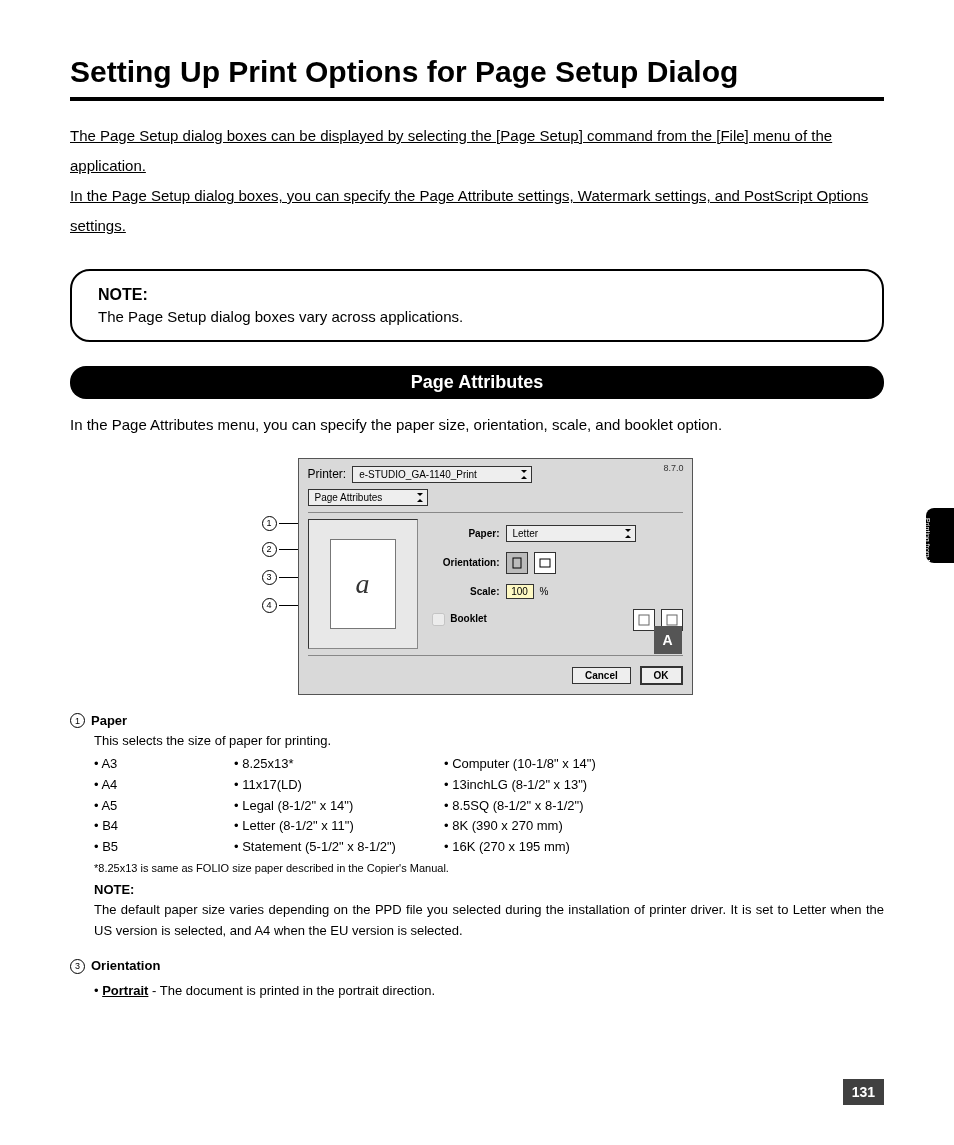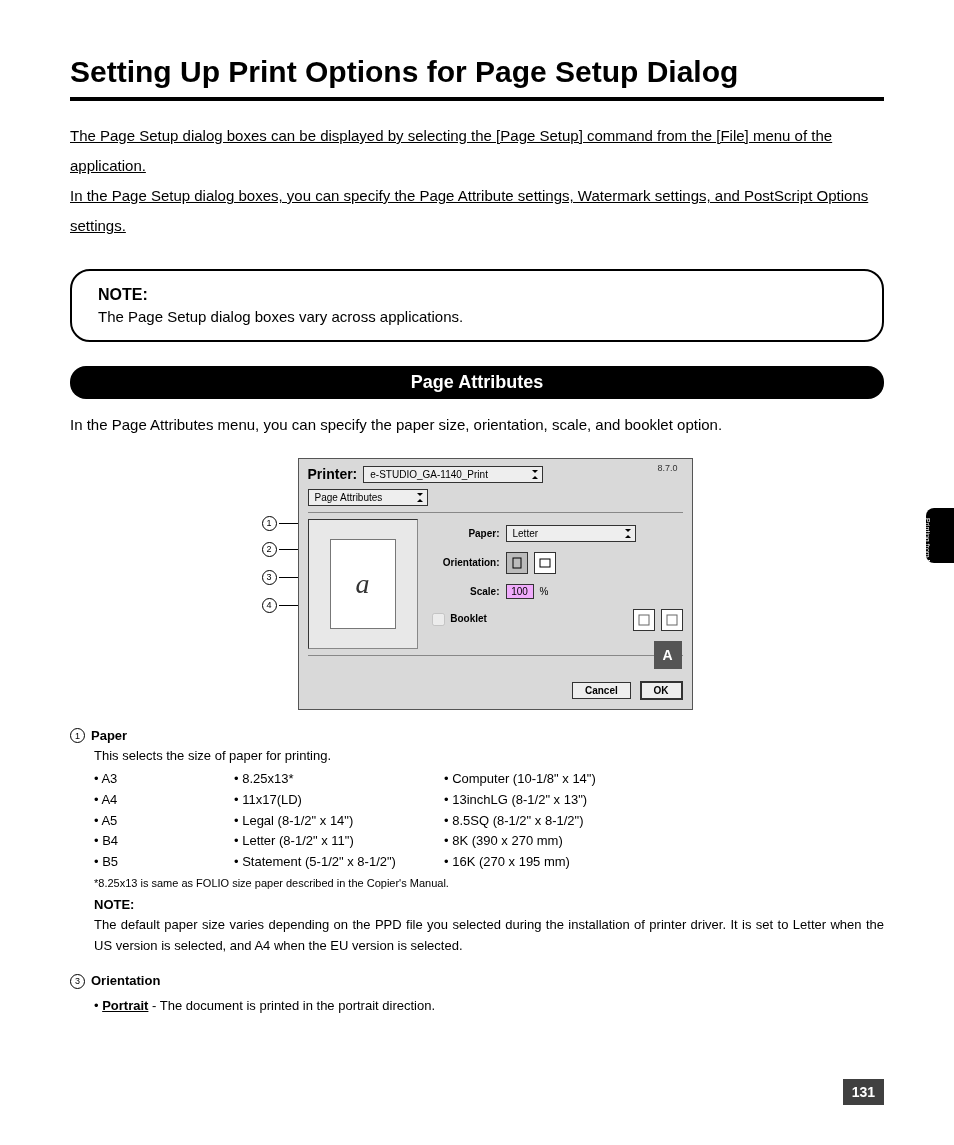--- a/index.html
+++ b/index.html
@@ -122,34 +122,34 @@
   .dialog {
     background: #d9d9d9;
     border: 1px solid #555;
     width: 395px;
     padding: 7px 9px 9px 9px;
     font-size: 10px;
     position: relative;
   }
   .dlg-ver {
     position: absolute;
-    right: 14px;
+    right: 8px;
     top: 4px;
     font-size: 9px;
     color: #333;
   }
   .dlg-row {
     display: flex;
     align-items: center;
     gap: 6px;
     margin-bottom: 6px;
   }
   .dlg-label {
-    font-size: 14px;
-    font-weight: bold;
+    font-size: 12px;
+    font-weight: normal;
   }
   .select {
     background: #eee;
     border: 1px solid #333;
     padding: 2px 18px 2px 6px;
     position: relative;
     font-size: 10px;
     min-width: 120px;
     display: inline-block;
   }
@@ -223,21 +223,21 @@
     height: 22px;
     background: #fff;
     border: 1px solid #333;
     display: inline-flex;
     align-items: center;
     justify-content: center;
     font-size: 10px;
   }
   .orient-sel { background: #bbb; }
   .scale-input {
-    background: #f0abfc;
+    background: #fef9c3;
     border: 1px solid #333;
     width: 28px;
     padding: 1px 3px;
     font-size: 10px;
     text-align: center;
   }
   .adobe {
     position: absolute;
     right: 10px;
     bottom: 40px;
@@ -245,21 +245,21 @@
     height: 28px;
     background: #555;
     color: #fff;
     display: inline-flex;
     align-items: center;
     justify-content: center;
     font-size: 14px;
     font-weight: bold;
   }
   .dlg-buttons {
-    margin-top: 25px;
+    margin-top: 10px;
     text-align: right;
   }
   .dbtn {
     display: inline-block;
     background: #eee;
     border: 1px solid #333;
     padding: 2px 12px;
     font-weight: bold;
     font-size: 10px;
     margin-left: 6px;

